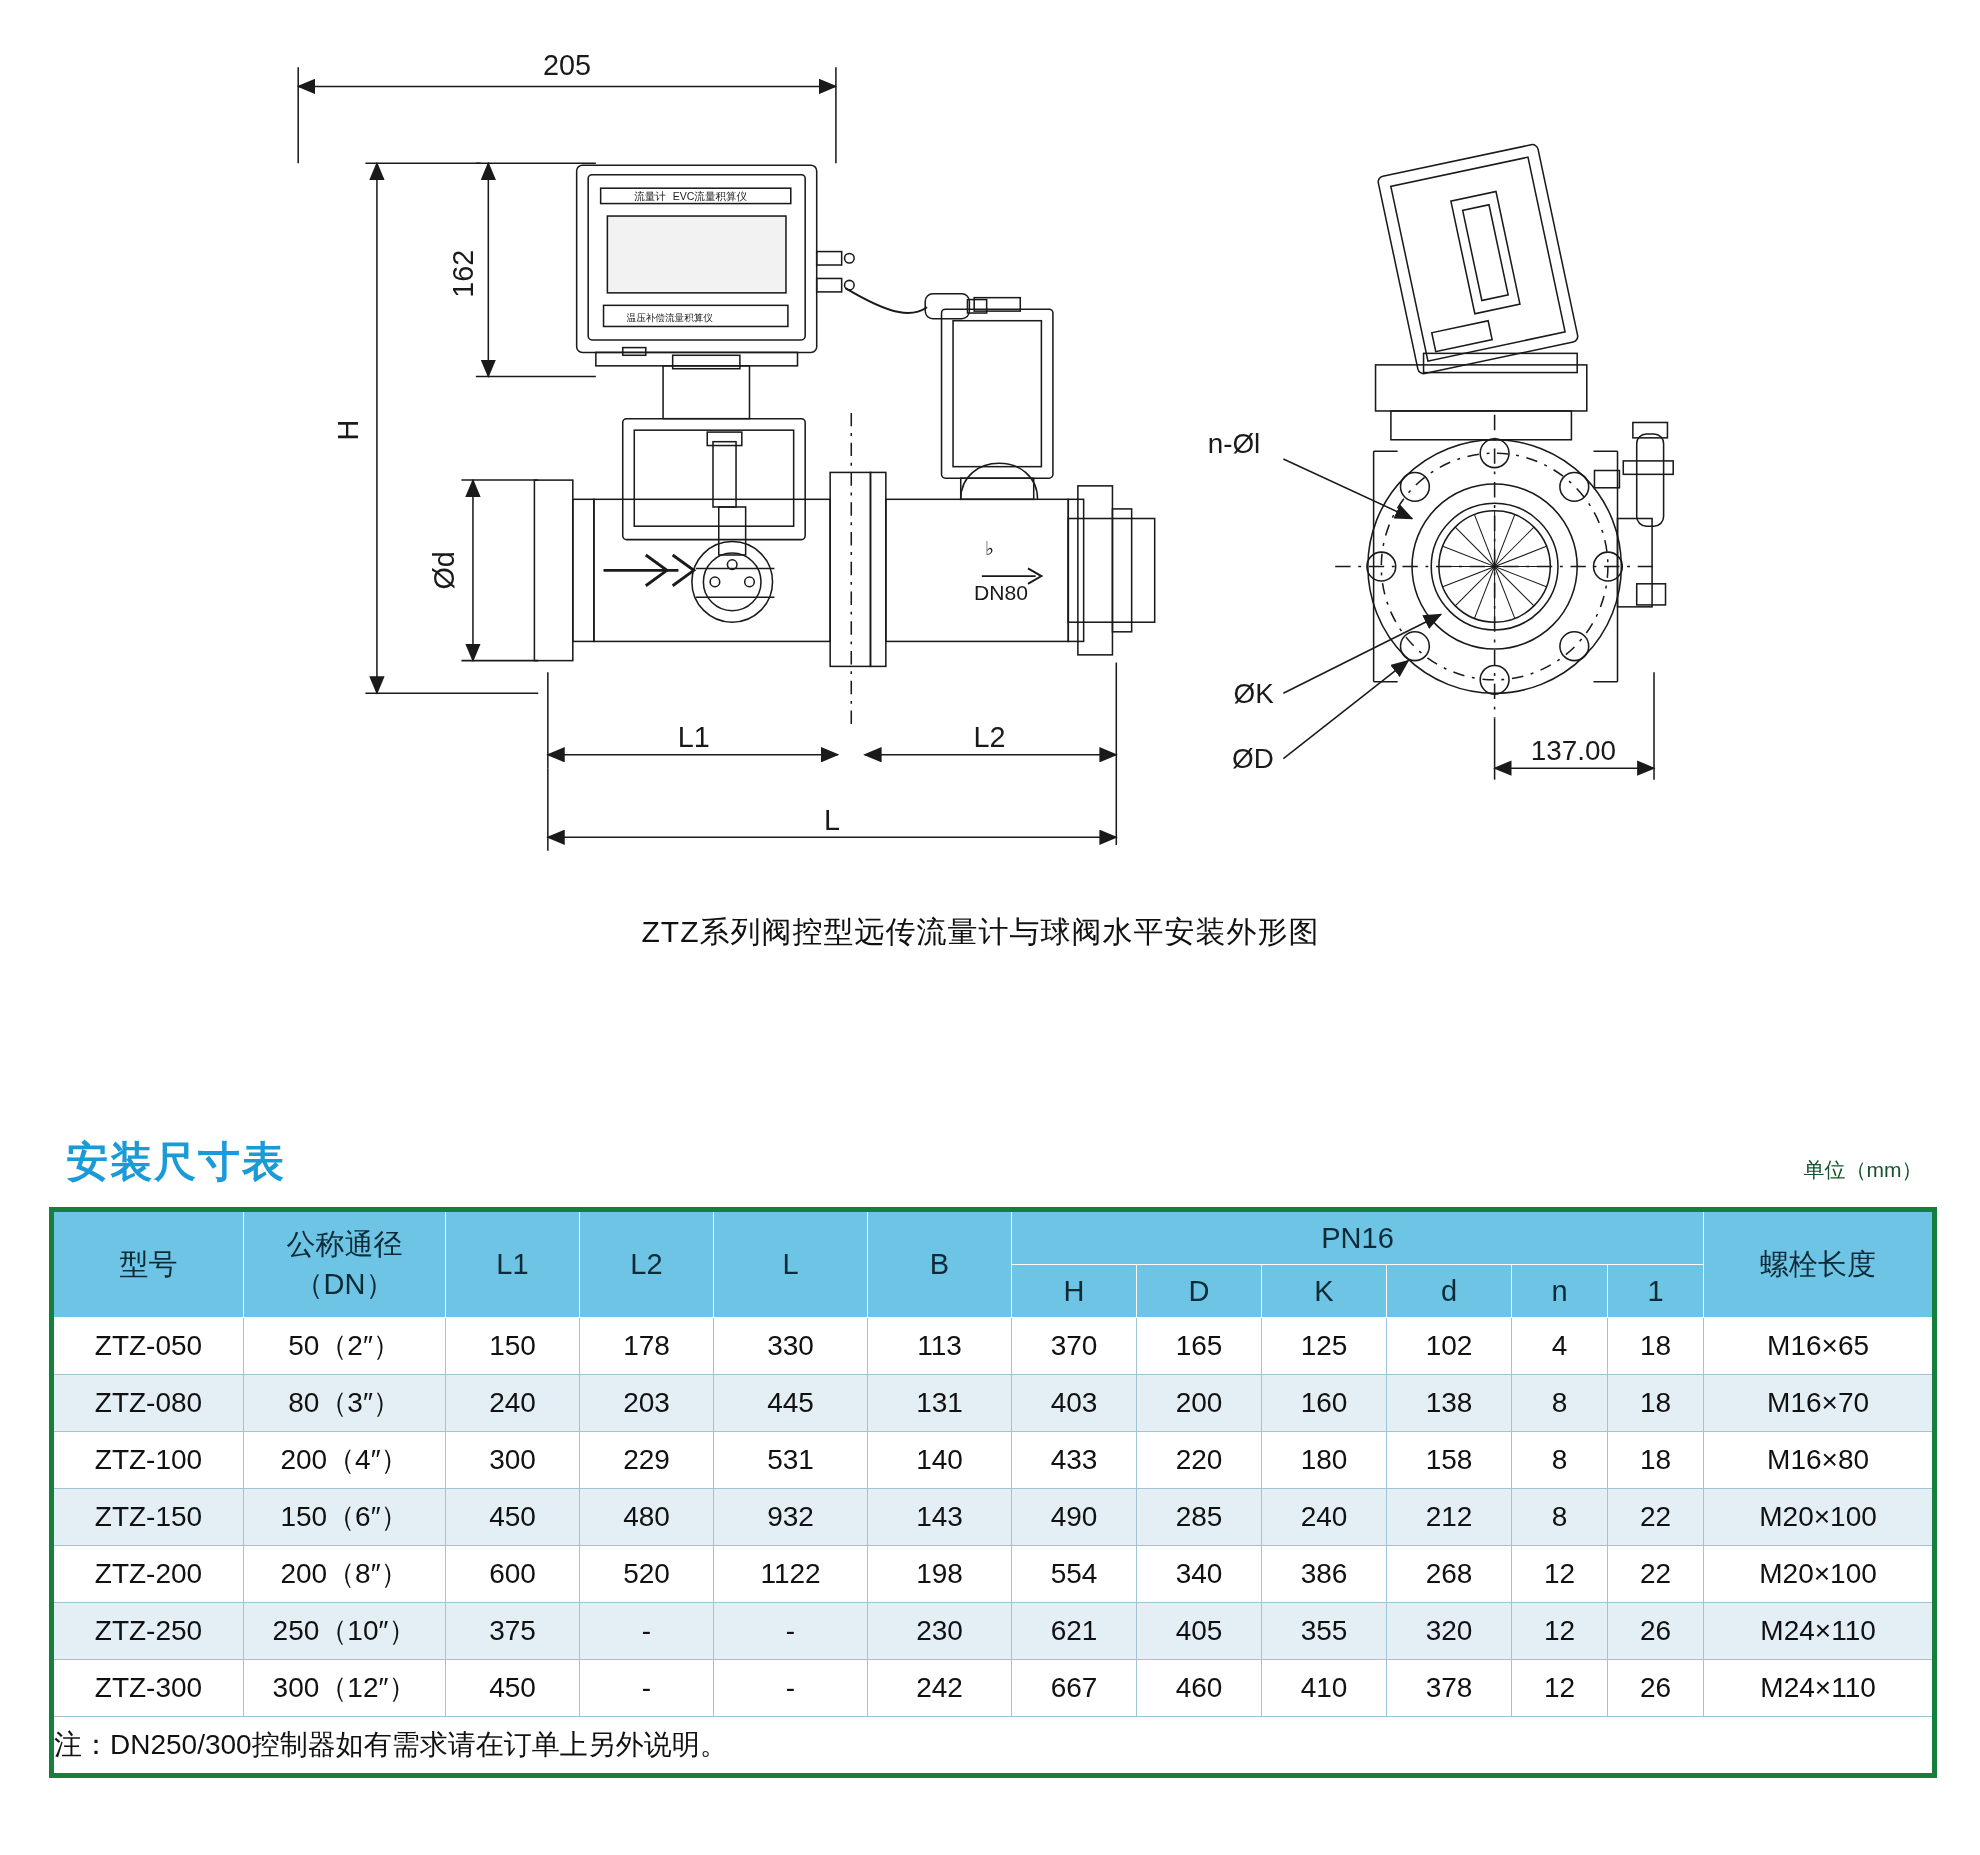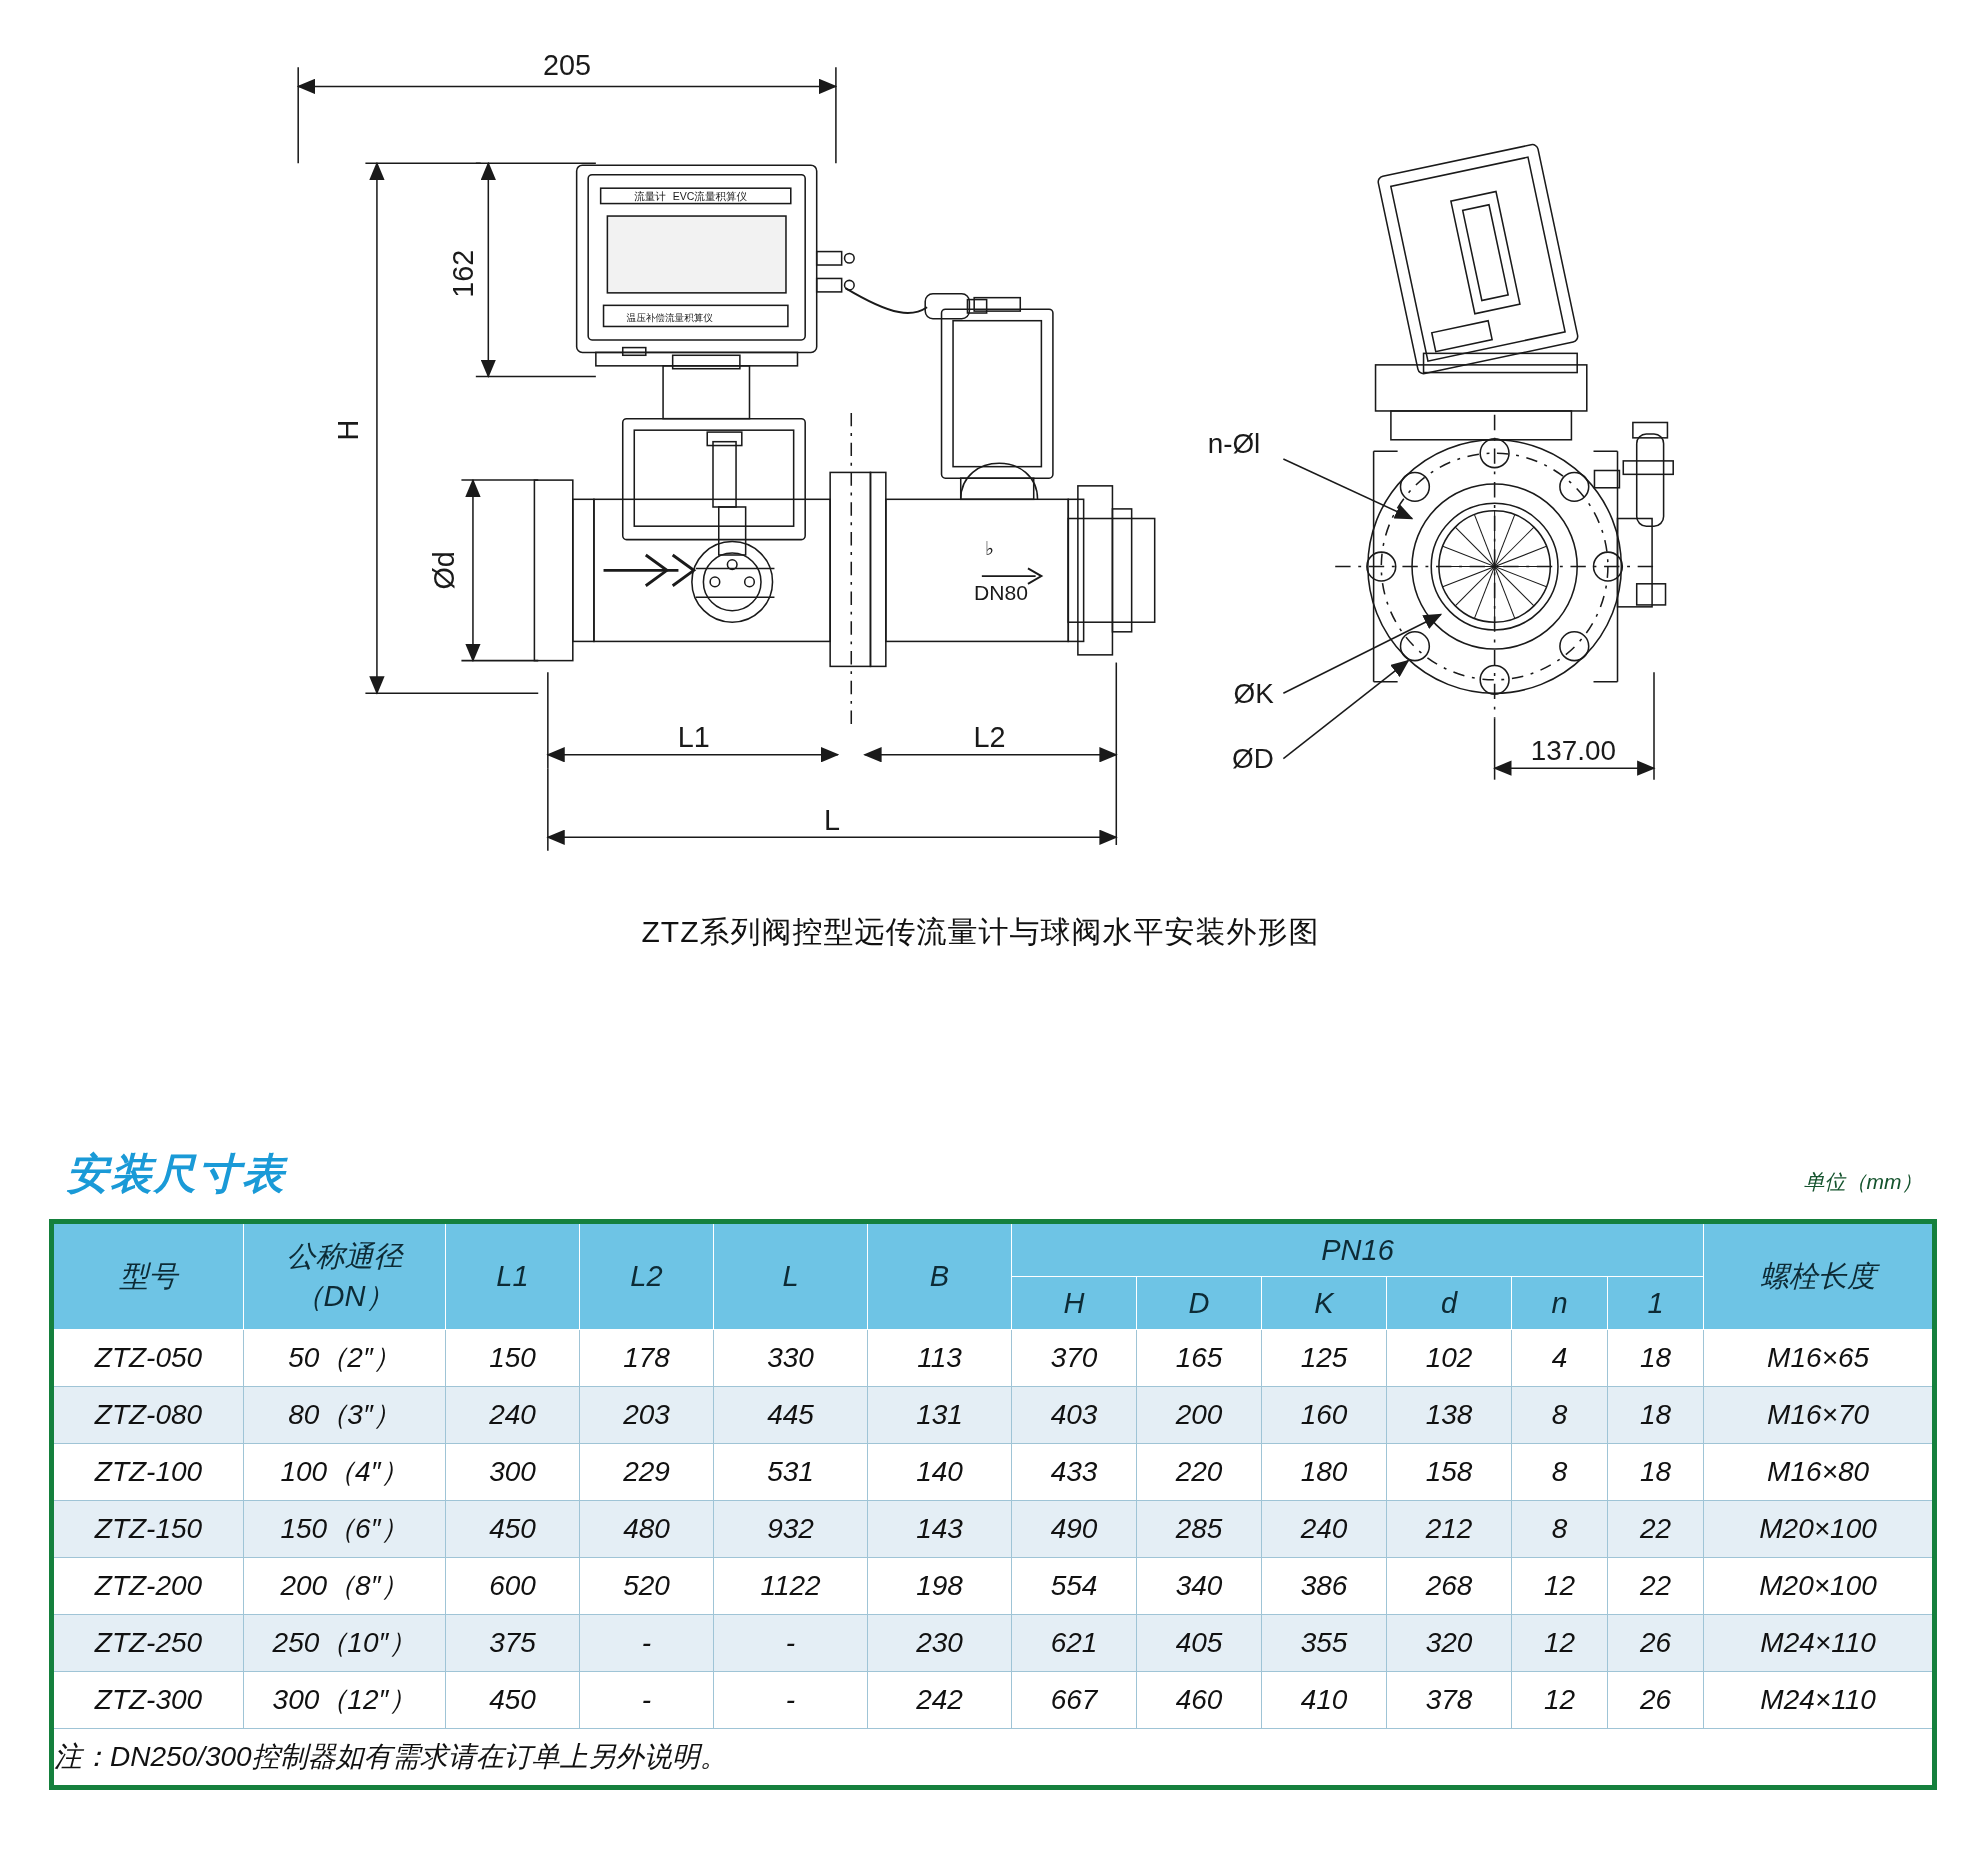--- a/index.html
+++ b/index.html
@@ -28,25 +28,24 @@
   .caption {
     text-align: center;
     font-size: 30px;
     letter-spacing: 1px;
     color: #111;
     margin-top: -29px;
   }
 
   
   .table-section {
-    margin: 12px auto;
+    margin: 0 auto;
     width: 1883px;
     position: relative;
     padding-top: 173px;
-    font-style: italic;
   }
   .sect-head {
     display: flex;
     align-items: flex-end;
     justify-content: space-between;
     padding: 0 9.6px 17.3px 17.3px;
   }
   .sect-title {
     color: #1a9ad7;
     font-size: 42px;
@@ -356,21 +355,21 @@
         <td>403</td>
         <td>200</td>
         <td>160</td>
         <td>138</td>
         <td>8</td>
         <td>18</td>
         <td>M16×70</td>
       </tr>
       <tr>
         <td>ZTZ-100</td>
-        <td>100（4″）</td>
+        <td>200（4″）</td>
         <td>300</td>
         <td>229</td>
         <td>531</td>
         <td>140</td>
         <td>433</td>
         <td>220</td>
         <td>180</td>
         <td>158</td>
         <td>8</td>
         <td>18</td>

